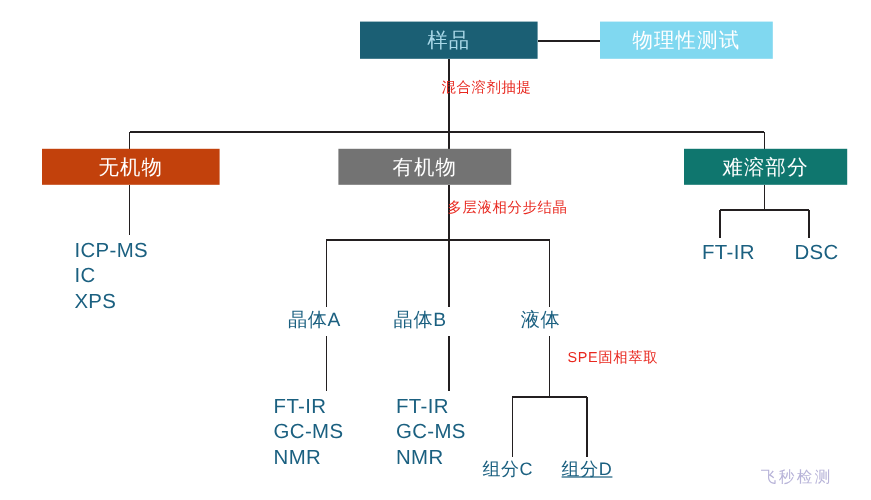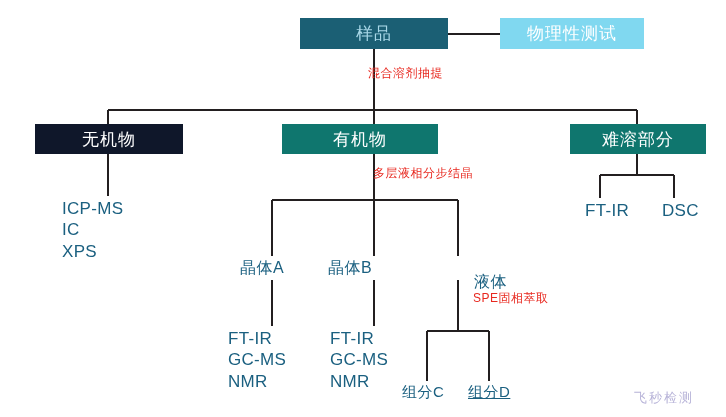--- a/index.html
+++ b/index.html
@@ -32,22 +32,22 @@
     align-items: center;
     justify-content: center;
     color: #ffffff;
     font-size: 17px;
     letter-spacing: 1px;
     line-height: 1;
     white-space: nowrap;
   }
   .box-sample      { left: 300px; top: 18px;  width: 148px; height: 31px; background: #1b5f74; color: #a9d8e8; }
   .box-physical    { left: 500px; top: 18px;  width: 144px; height: 31px; background: #80d8f0; color: #ffffff; }
-  .box-inorganic   { left: 35px;  top: 124px; width: 148px; height: 30px; background: #0f172a; }
-  .box-organic     { left: 282px; top: 124px; width: 156px; height: 30px; background: #0f766e; }
+  .box-inorganic   { left: 35px;  top: 124px; width: 148px; height: 30px; background: #c2410c; }
+  .box-organic     { left: 282px; top: 124px; width: 144px; height: 30px; background: #737373; }
   .box-insoluble   { left: 570px; top: 124px; width: 136px; height: 30px; background: #0f766e; }
 
   .red-label {
     position: absolute;
     color: #e8281f;
     font-size: 12px;
     line-height: 1;
     white-space: nowrap;
     letter-spacing: 0.5px;
   }
@@ -70,21 +70,21 @@
     letter-spacing: 0.5px;
   }
   .leaf-name {
     font-size: 15px;
     letter-spacing: 0.5px;
   }
 
   .pos-inorg-list { left: 62px;  top: 198px; }
   .pos-crystalA   { left: 240px; top: 258px; }
   .pos-crystalB   { left: 328px; top: 258px; }
-  .pos-liquid     { left: 434px; top: 272px; margin-left: 40px; }
+  .pos-liquid     { left: 434px; top: 258px; }
   .pos-listA      { left: 228px; top: 328px; }
   .pos-listB      { left: 330px; top: 328px; }
   .pos-compC      { left: 402px; top: 383px; }
   .pos-compD      { left: 468px; top: 383px; text-decoration: underline; }
   .pos-ftir-right { left: 585px; top: 200px; }
   .pos-dsc-right  { left: 662px; top: 200px; }
 
   .watermark {
     position: absolute;
     left: 634px;

